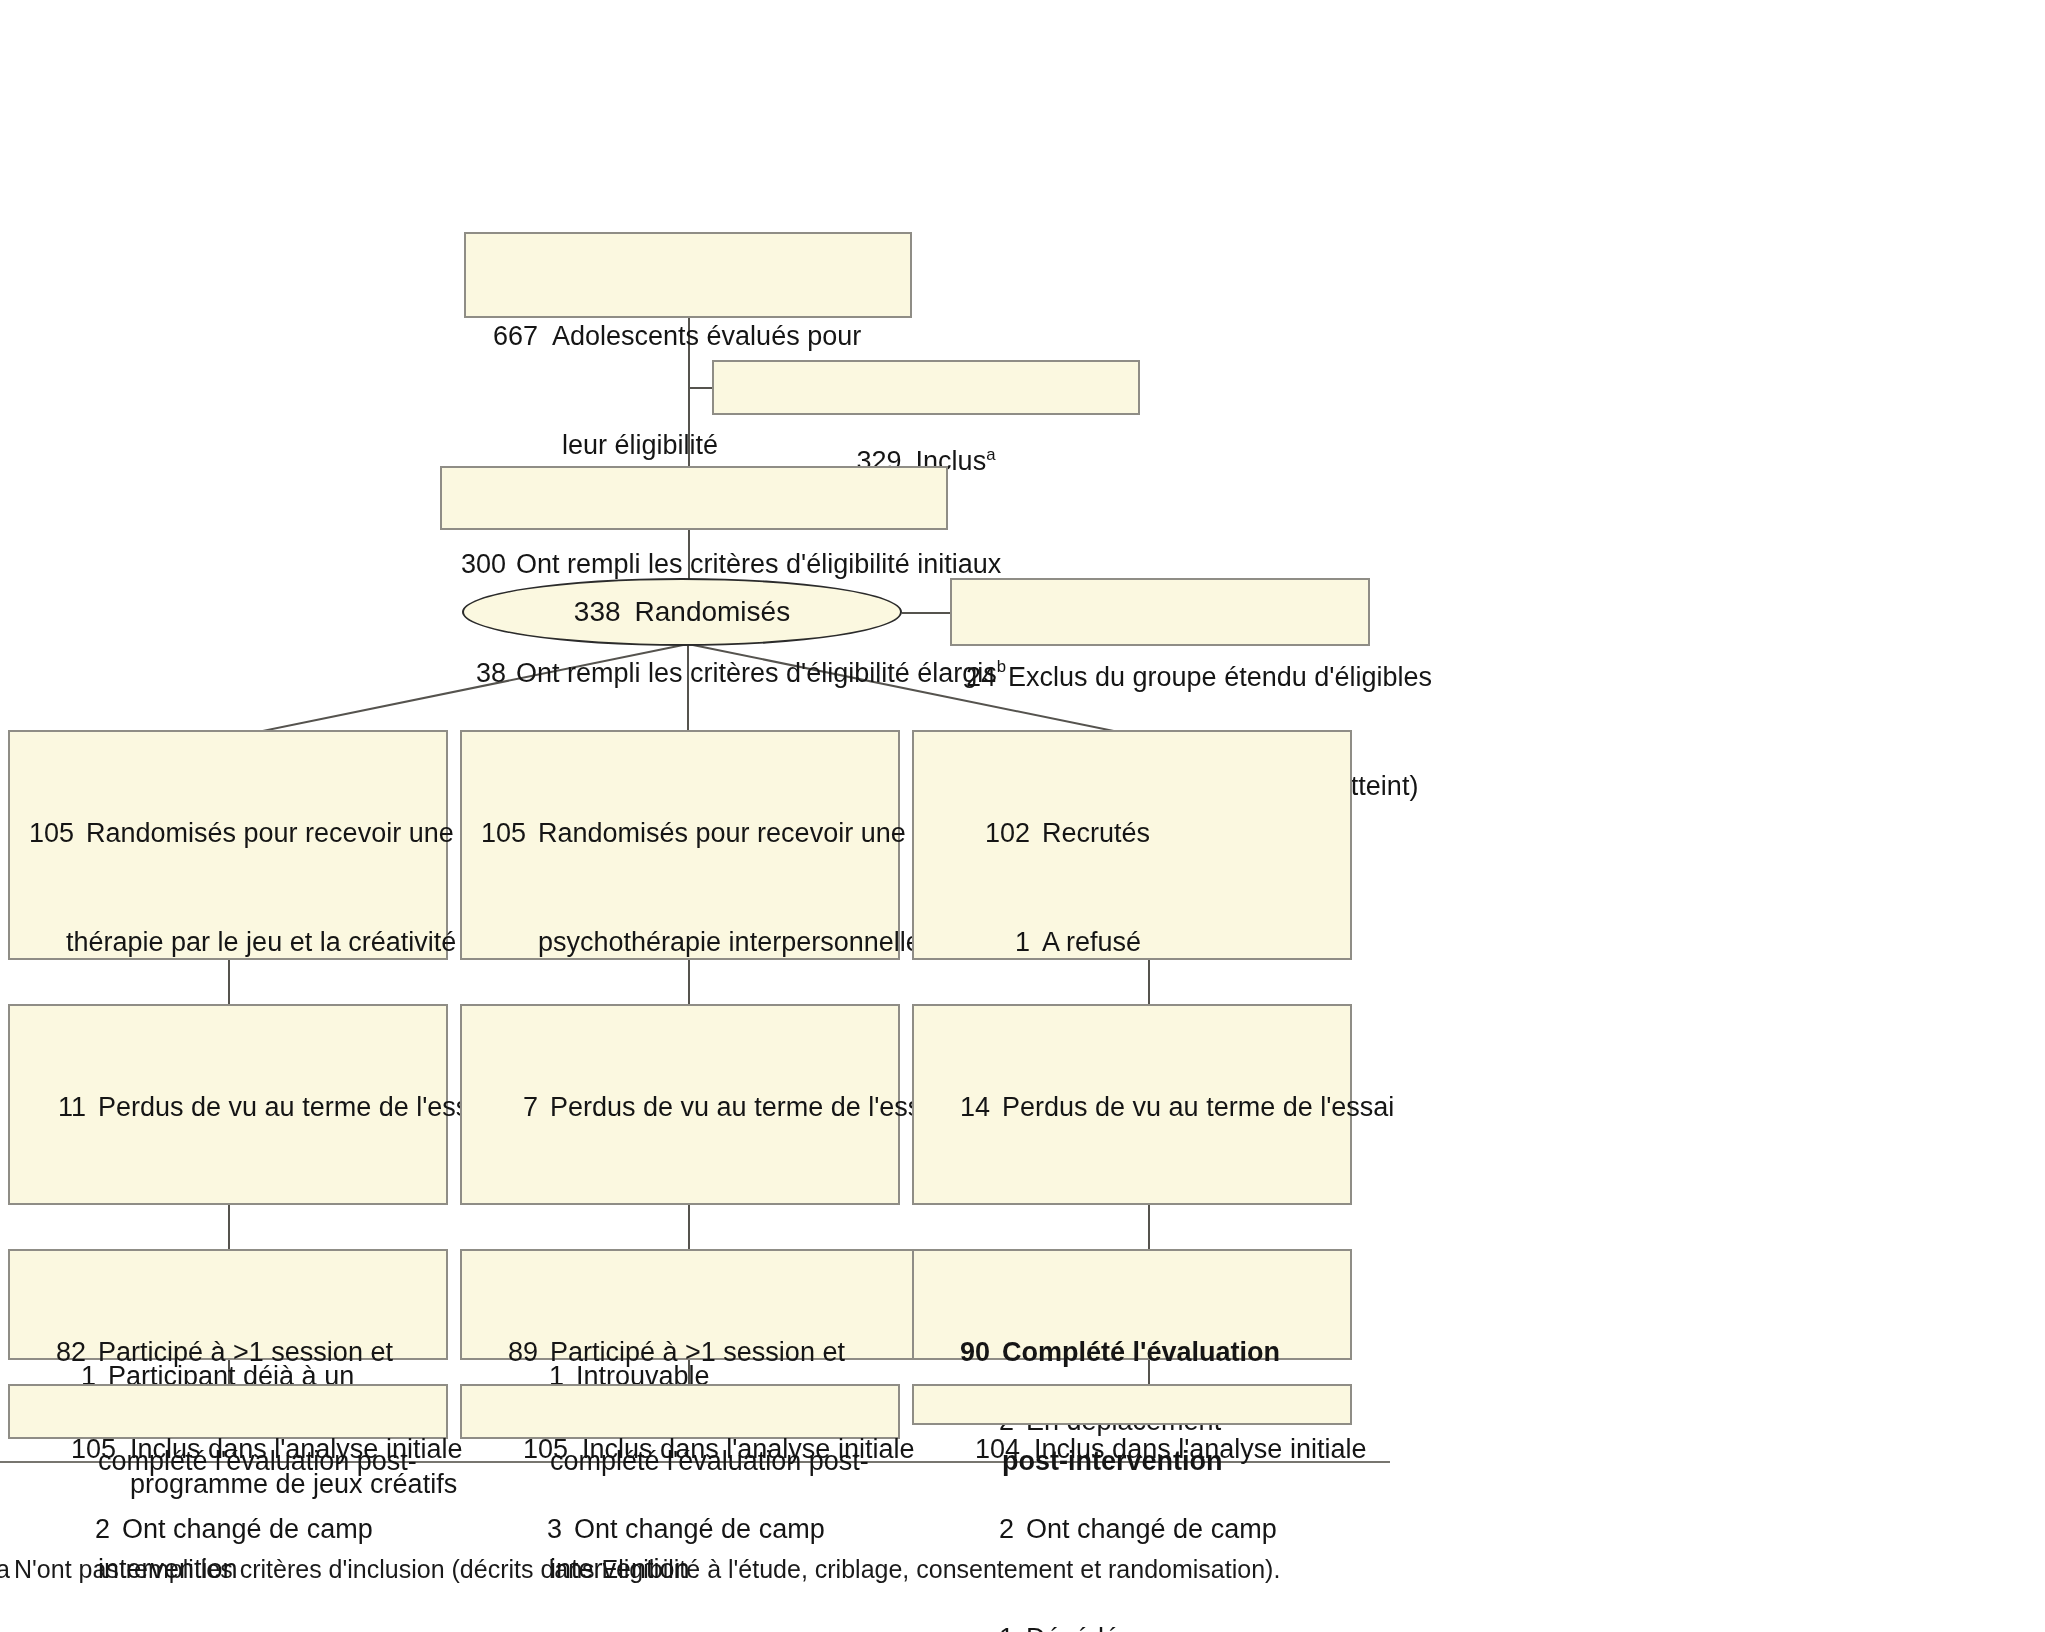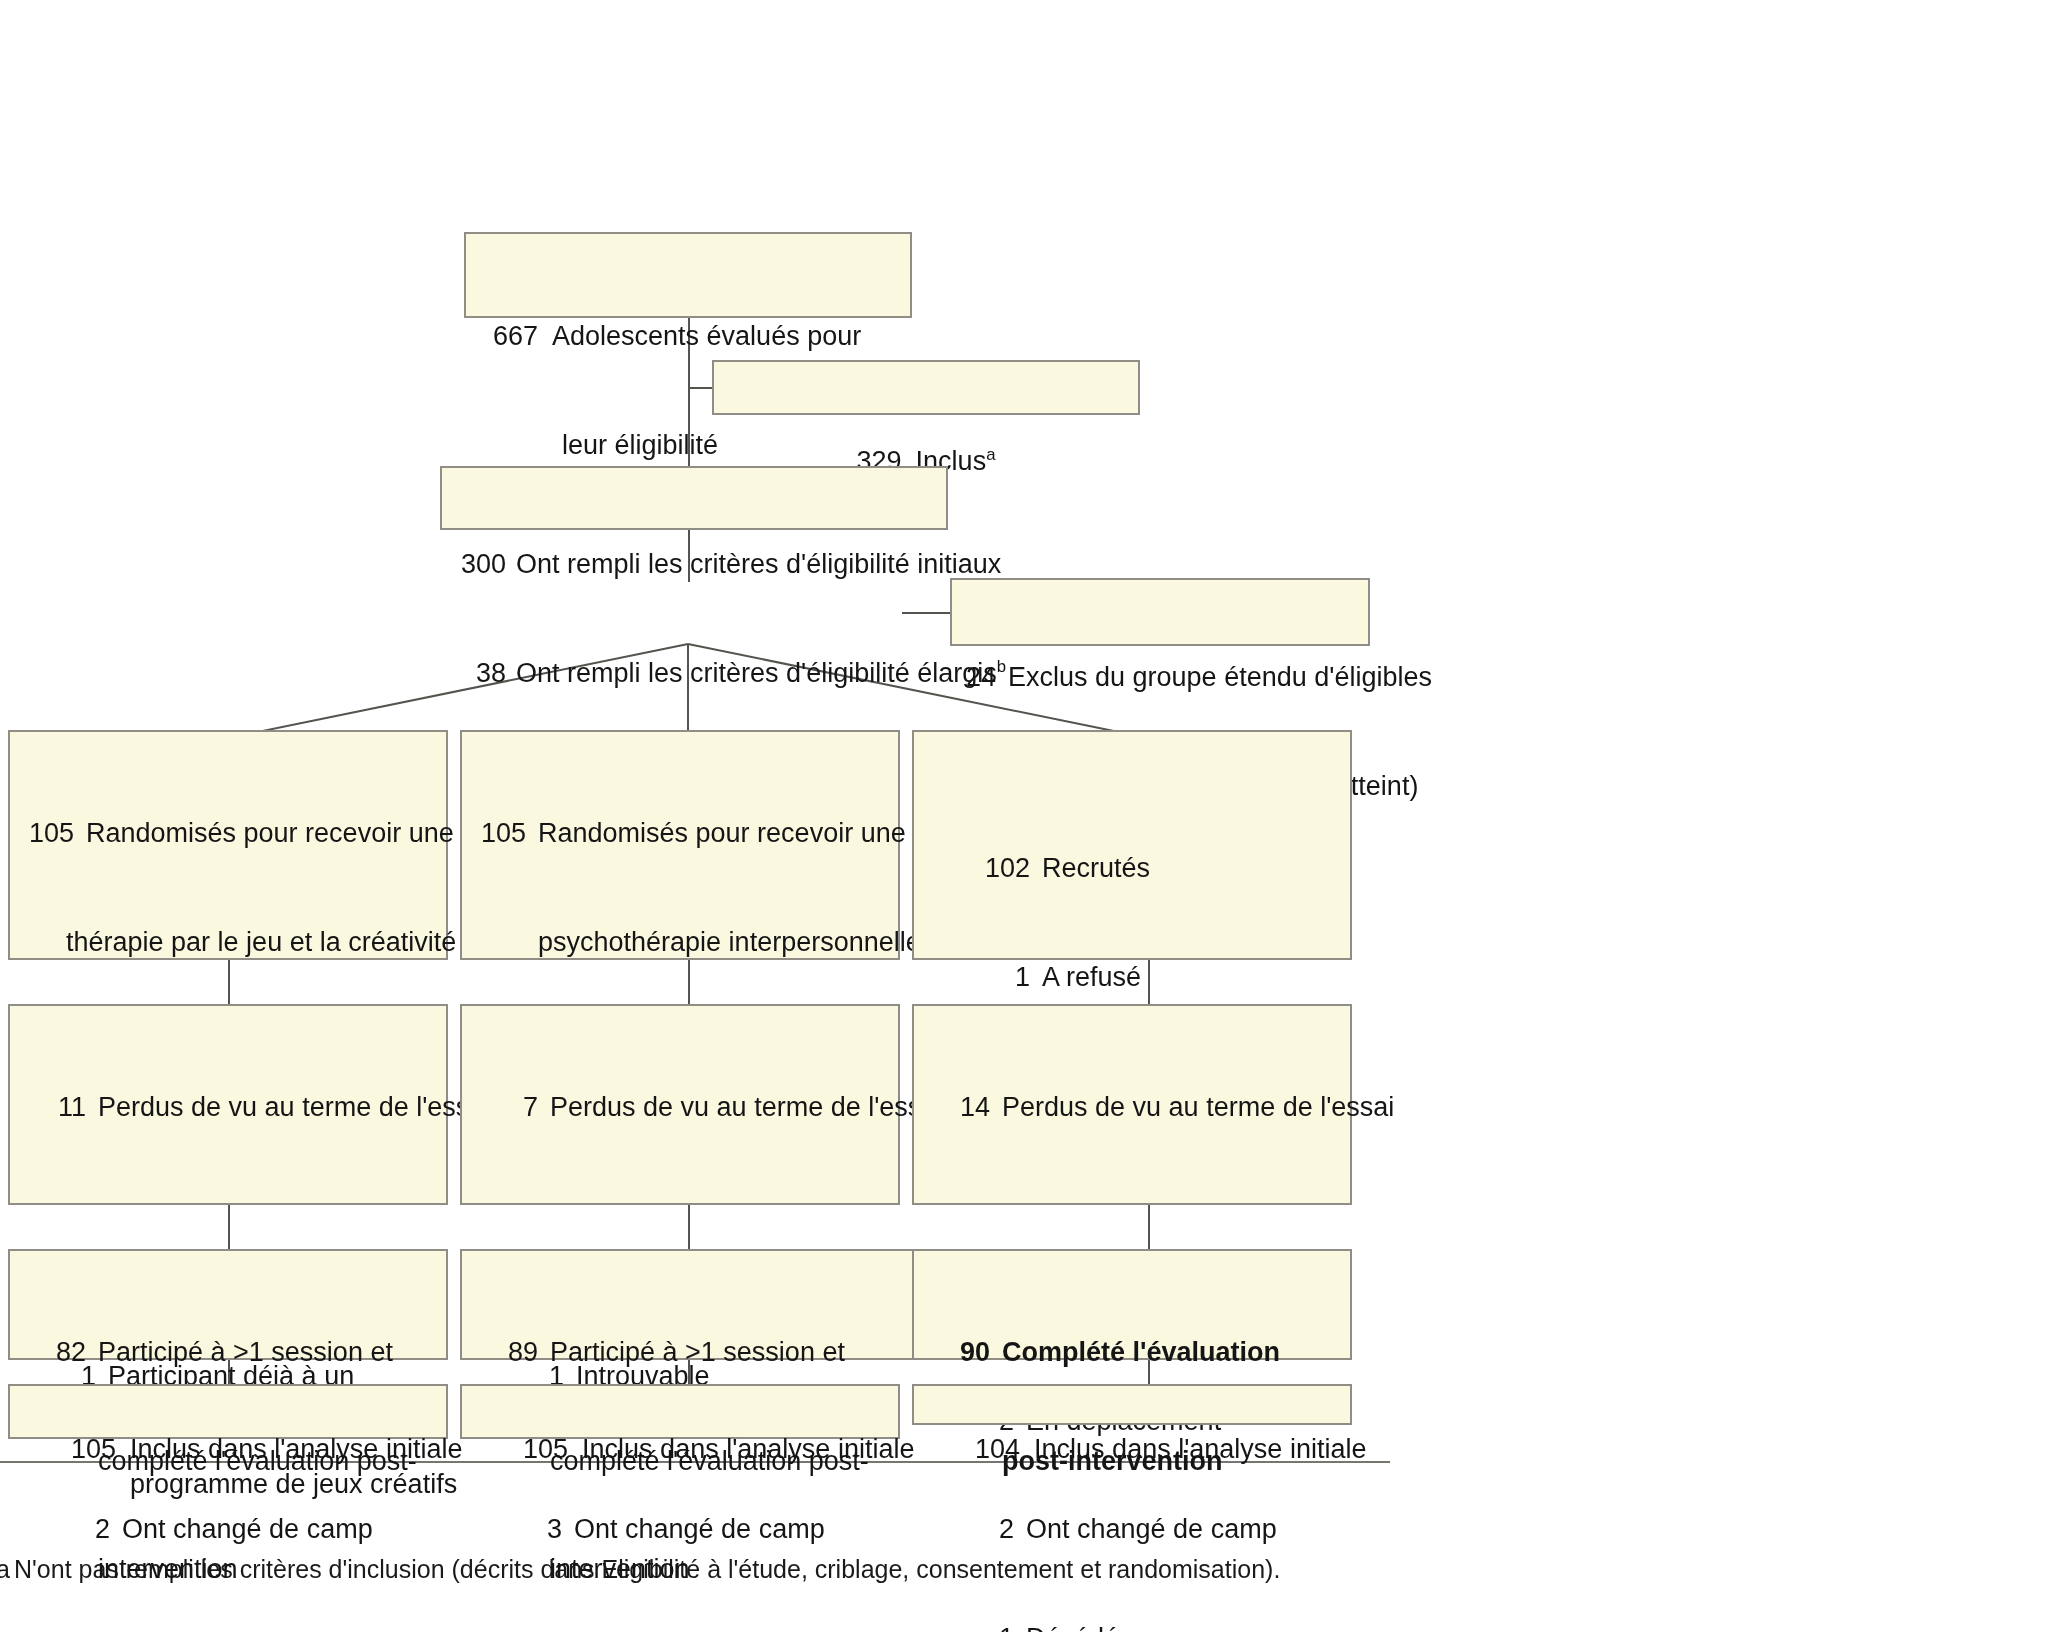--- a/index.html
+++ b/index.html
@@ -153,20 +153,25 @@
     </div>
   </div>
 
   <div class="node" style="left:440px; top:466px; width:508px; height:64px;">
     <div class="inner" style="padding:6px 12px;">
       <span class="ln"><span class="num" style="width:52px">300</span><span class="txt" style="margin-left:10px">Ont rempli les critères d'éligibilité initiaux</span></span>
       <span class="ln"><span class="num" style="width:52px">38</span><span class="txt" style="margin-left:10px">Ont rempli les critères d'éligibilité élargis</span><sup>b</sup></span>
     </div>
   </div>
 
+  <div class="ellipse" style="left:462px; top:578px; width:440px; height:68px;">
+    <span>338</span>
+    <span style="display:inline-block;width:14px"></span>
+    <span>Randomisés</span>
+  </div>
 
   <div class="node" style="left:950px; top:578px; width:420px; height:68px;">
     <div class="inner" style="padding:7px 10px;">
       <span class="ln"><span class="num" style="width:34px">24</span><span class="txt" style="margin-left:12px">Exclus du groupe étendu d'éligibles</span></span>
       <span class="ln"><span class="num" style="width:34px"></span><span class="txt" style="margin-left:12px">(taille visée de l'échantillon atteint)</span></span>
     </div>
   </div>
 
   <div class="node" style="left:8px; top:730px; width:440px; height:230px;">
     <div class="inner" style="padding:11px 10px;">
@@ -186,21 +191,21 @@
       <span class="ln" style="padding-left:66px;"><span class="txt">psychothérapie interpersonnelle</span></span>
       <span class="ln" style="padding-left:66px;"><span class="txt">de groupe</span></span>
       <span class="ln" style="padding-left:22px;"><span class="num" style="width:70px">103</span><span class="txt" style="margin-left:12px">Recrutés</span></span>
       <span class="ln" style="padding-left:22px;"><span class="num" style="width:70px">1</span><span class="txt" style="margin-left:12px">A refusé</span></span>
       <span class="ln" style="padding-left:22px;"><span class="num" style="width:70px">1</span><span class="txt" style="margin-left:12px">Introuvable</span></span>
     </div>
   </div>
 
   <div class="node" style="left:912px; top:730px; width:440px; height:230px;">
     <div class="inner" style="padding:11px 10px;">
-      <span class="ln" style="padding-left:52px;margin-top:35px;"><span class="num" style="width:54px">102</span><span class="txt" style="margin-left:12px">Recrutés</span></span>
+      <span class="ln" style="padding-left:52px;"><span class="num" style="width:54px">102</span><span class="txt" style="margin-left:12px">Recrutés</span></span>
       <span class="ln" style="padding-left:52px;"><span class="num" style="width:54px">1</span><span class="txt" style="margin-left:12px">A refusé</span></span>
       <span class="ln" style="padding-left:52px;"><span class="num" style="width:54px">1</span><span class="txt" style="margin-left:12px">Introuvable</span></span>
     </div>
   </div>
 
   <div class="node" style="left:8px; top:1004px; width:440px; height:201px;">
     <div class="inner" style="padding:11px 10px;">
       <span class="ln" style="padding-left:32px;"><span class="num" style="width:34px">11</span><span class="txt" style="margin-left:12px">Perdus de vu au terme de l'essai</span></span>
       <span class="ln" style="height:24px;">&nbsp;</span>
       <span class="ln" style="padding-left:56px;"><span class="num" style="width:34px">6</span><span class="txt" style="margin-left:12px">Introuvables</span></span>

